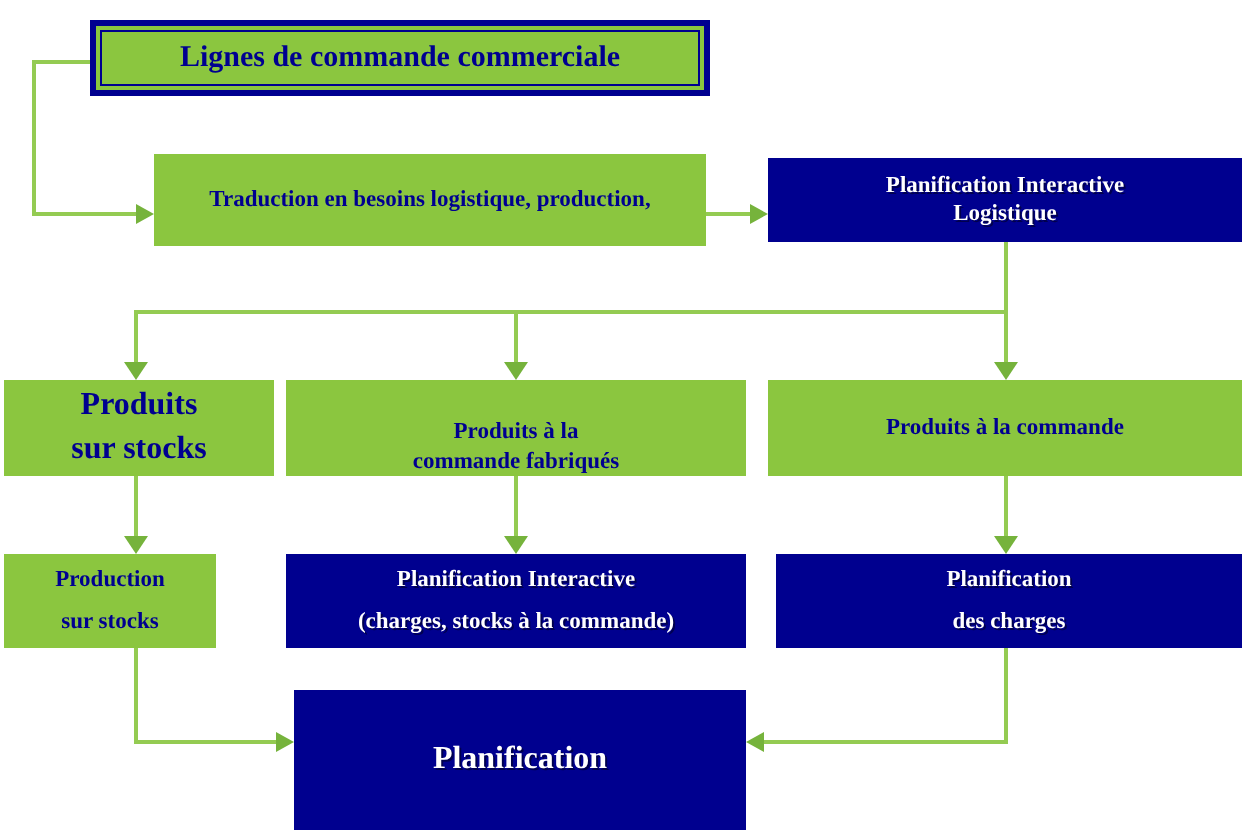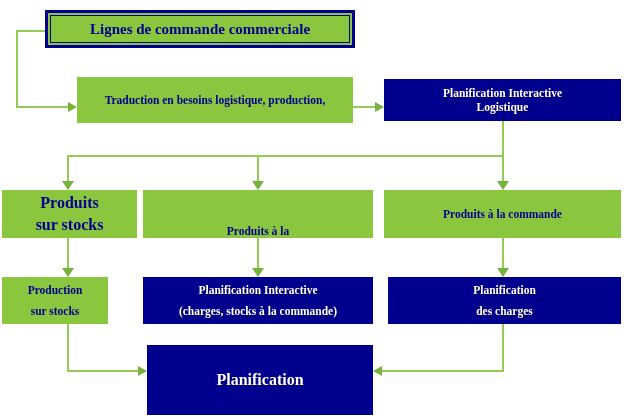--- a/index.html
+++ b/index.html
@@ -69,20 +69,21 @@
     <span>Logistique</span>
   </div>
 
   <div class="node green spread" id="n-pstock">
     <span>Produits</span>
     <span>sur stocks</span>
   </div>
 
   <div class="node green spread" id="n-pfab">
     <span>Produits à  la</span>
+    <span>commande fabriqués</span>
   </div>
 
   <div class="node green spread" id="n-papp">
     <span>Produits à la commande</span>
   </div>
 
   <div class="node green spread" id="n-prod">
     <span>Production</span>
     <span>sur stocks</span>
   </div>

